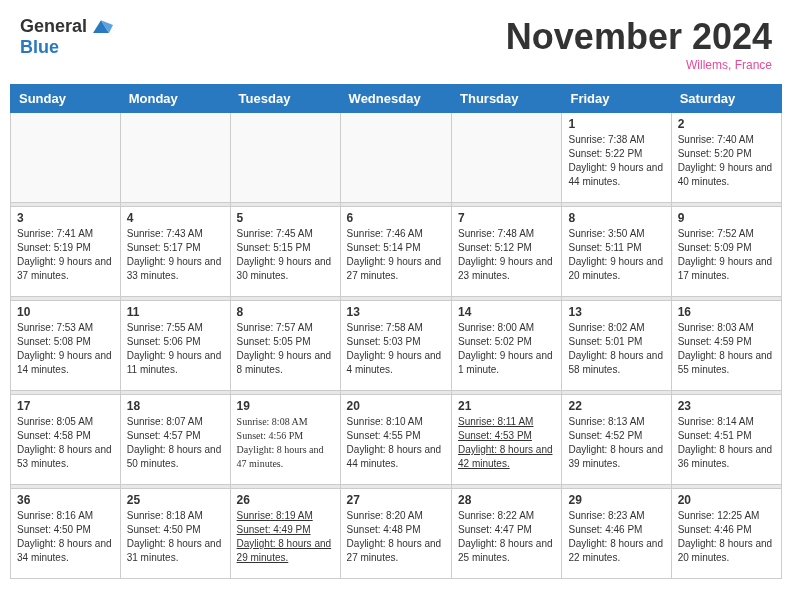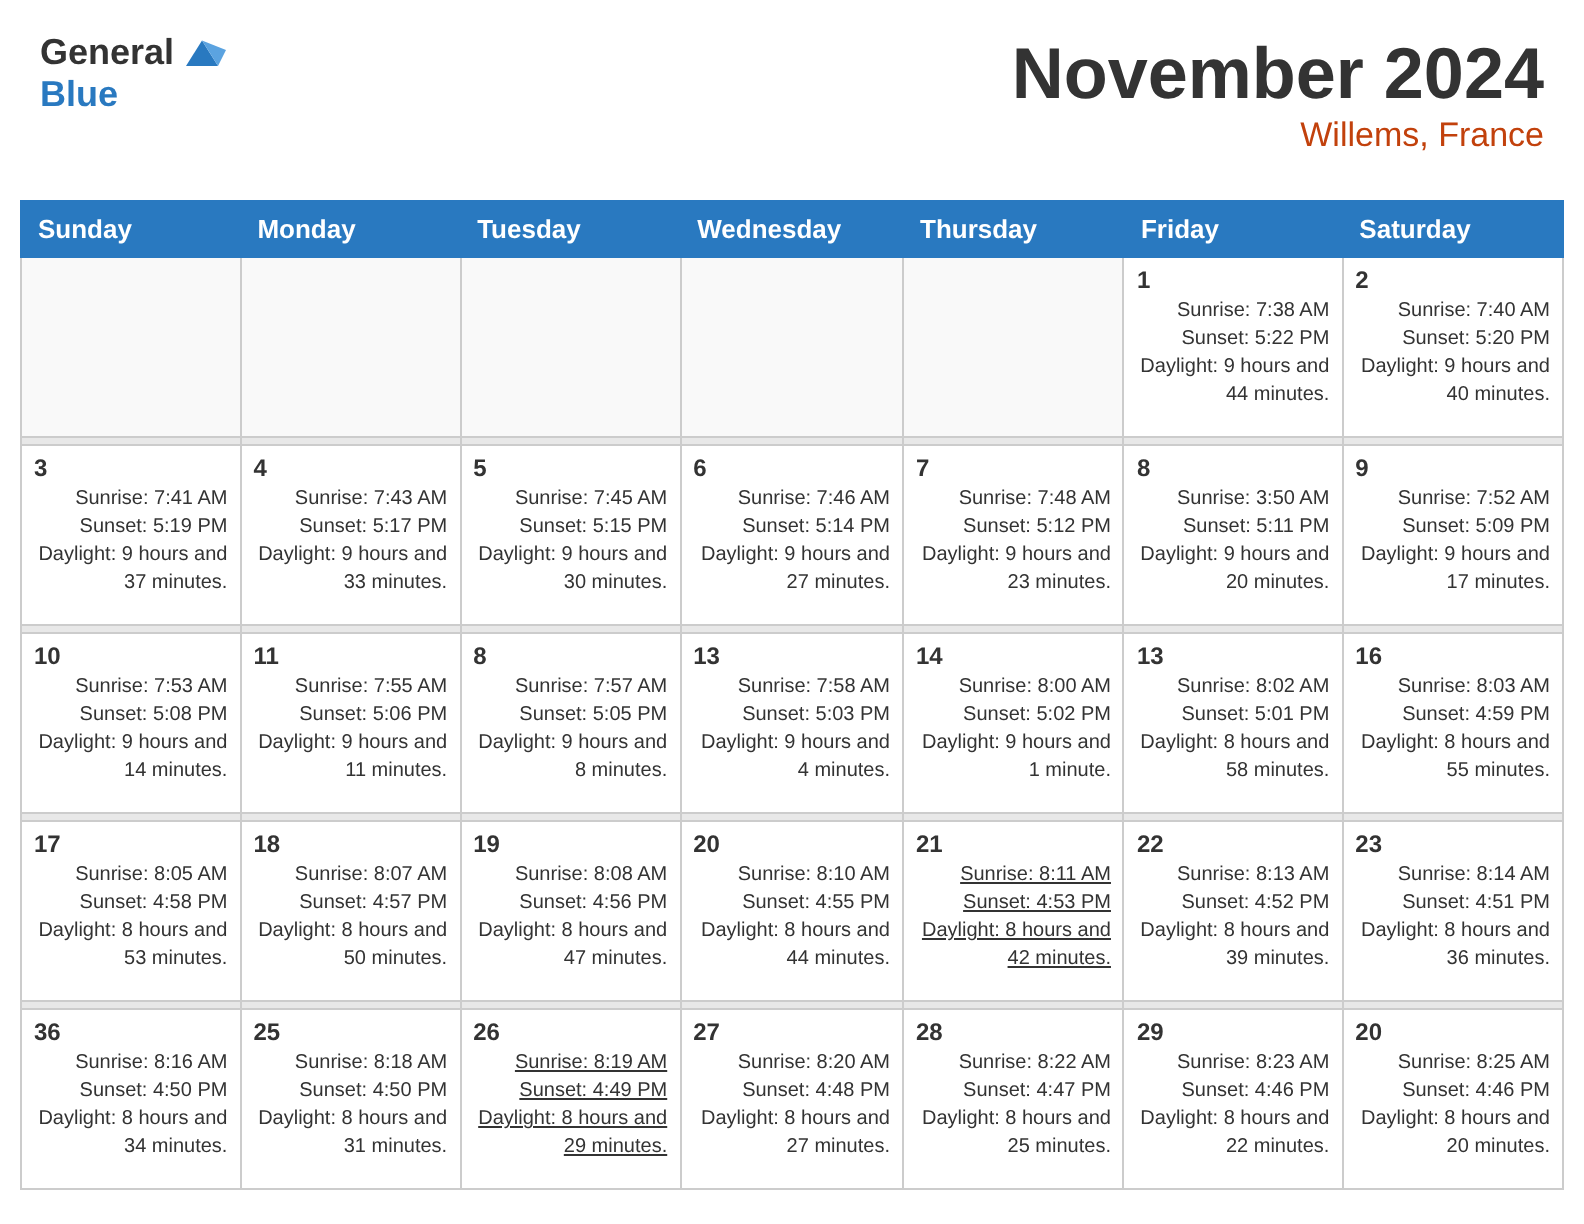--- a/index.html
+++ b/index.html
@@ -1,28 +1,28 @@
 <!DOCTYPE html>
 <html><head>
   <meta charset="utf-8">
   <style>
     * { box-sizing: border-box; margin: 0; padding: 0; }
     body { font-family: Arial, sans-serif; background: #fff; width: 792px; min-height: 612px; }
     
-    .header { display: flex; justify-content: space-between; align-items: flex-start; padding: 16px 20px 22px 20px; }
+    .header { display: flex; justify-content: space-between; align-items: flex-start; padding: 16px 20px 12px 20px; }
     
     .logo { display: flex; flex-direction: column; align-items: flex-start; }
     .logo-text { display: flex; align-items: center; }
     .logo-general { font-size: 18px; font-weight: bold; color: #333; }
     .logo-blue { font-size: 18px; font-weight: bold; color: #2979c0; }
     .logo-icon { width: 24px; height: 20px; margin-left: 2px; }
     
     .title-area { text-align: right; }
     .month-title { font-size: 36px; font-weight: bold; color: #333; }
-    .location { font-size: 17px; color: #c2410c; }
+    .location { font-size: 12px; color: #ec4899; }
     
     .calendar { width: 100%; border-collapse: collapse; margin: 0 4px; width: calc(100% - 20px); margin-left: 10px; }
     
     .calendar th {
       background: #2979c0;
       color: #fff;
       text-align: left;
       padding: 6px 8px;
       font-size: 13px;
       font-weight: bold;
@@ -47,21 +47,20 @@
     .day-num {
       font-weight: bold;
       font-size: 12px;
       margin-bottom: 2px;
     }
     
     .day-info {
       font-size: 10px;
       line-height: 1.4;
       color: #333;
-      text-align: right;
     }
   </style>
 </head>
 <body>
 
 <div class="header">
   <div class="logo">
     <div class="logo-text">
       <span class="logo-general">General</span>
       <svg class="logo-icon" viewBox="0 0 30 25" xmlns="http://www.w3.org/2000/svg">
@@ -234,21 +233,21 @@
 Daylight: 8 hours and 53 minutes.</div>
         </td>
         <td>
           <div class="day-num">18</div>
           <div class="day-info" style="white-space: pre-line;">Sunrise: 8:07 AM
 Sunset: 4:57 PM
 Daylight: 8 hours and 50 minutes.</div>
         </td>
         <td>
           <div class="day-num">19</div>
-          <div class="day-info" style="white-space: pre-line;">Sunrise: 8:08 AM
+          <div class="day-info" style="white-space: pre-line; font-family: Liberation Serif, serif;">Sunrise: 8:08 AM
 Sunset: 4:56 PM
 Daylight: 8 hours and 47 minutes.</div>
         </td>
         <td>
           <div class="day-num">20</div>
           <div class="day-info" style="white-space: pre-line;">Sunrise: 8:10 AM
 Sunset: 4:55 PM
 Daylight: 8 hours and 44 minutes.</div>
         </td>
         <td>
@@ -311,19 +310,19 @@
 Daylight: 8 hours and 25 minutes.</div>
         </td>
         <td>
           <div class="day-num">29</div>
           <div class="day-info" style="white-space: pre-line;">Sunrise: 8:23 AM
 Sunset: 4:46 PM
 Daylight: 8 hours and 22 minutes.</div>
         </td>
         <td>
           <div class="day-num">20</div>
-          <div class="day-info" style="white-space: pre-line;">Sunrise: 8:25 AM
+          <div class="day-info" style="white-space: pre-line;">Sunrise: 12:25 AM
 Sunset: 4:46 PM
 Daylight: 8 hours and 20 minutes.</div>
         </td>
       </tr>
     </tbody>
 </table>
 
 </body></html>

